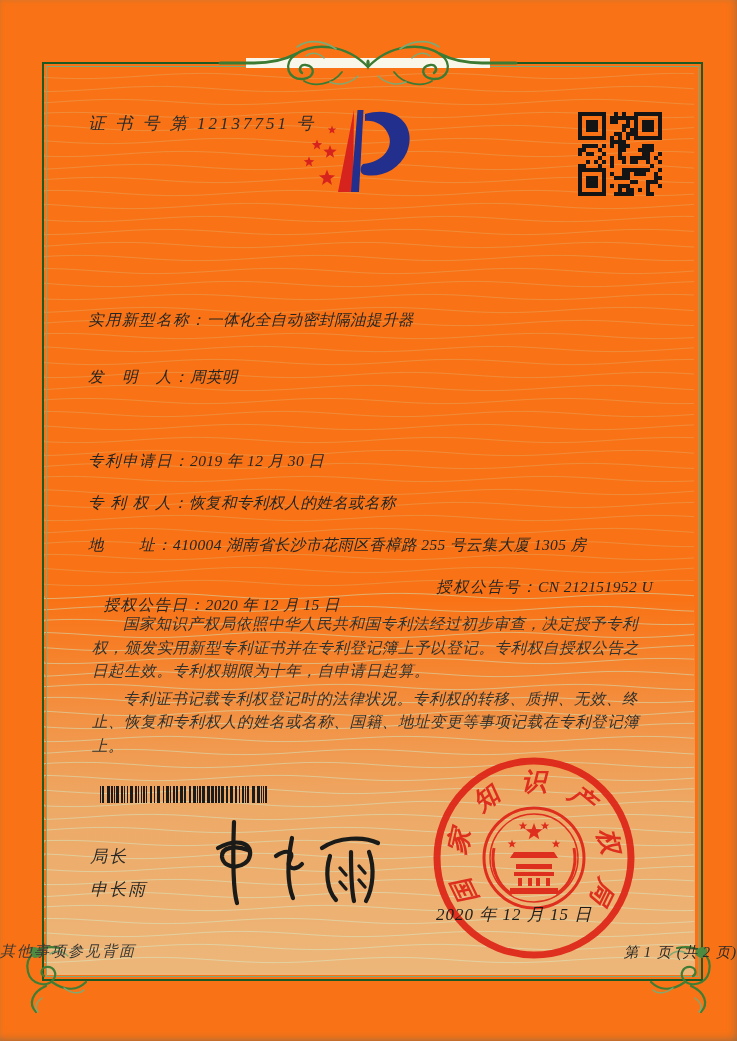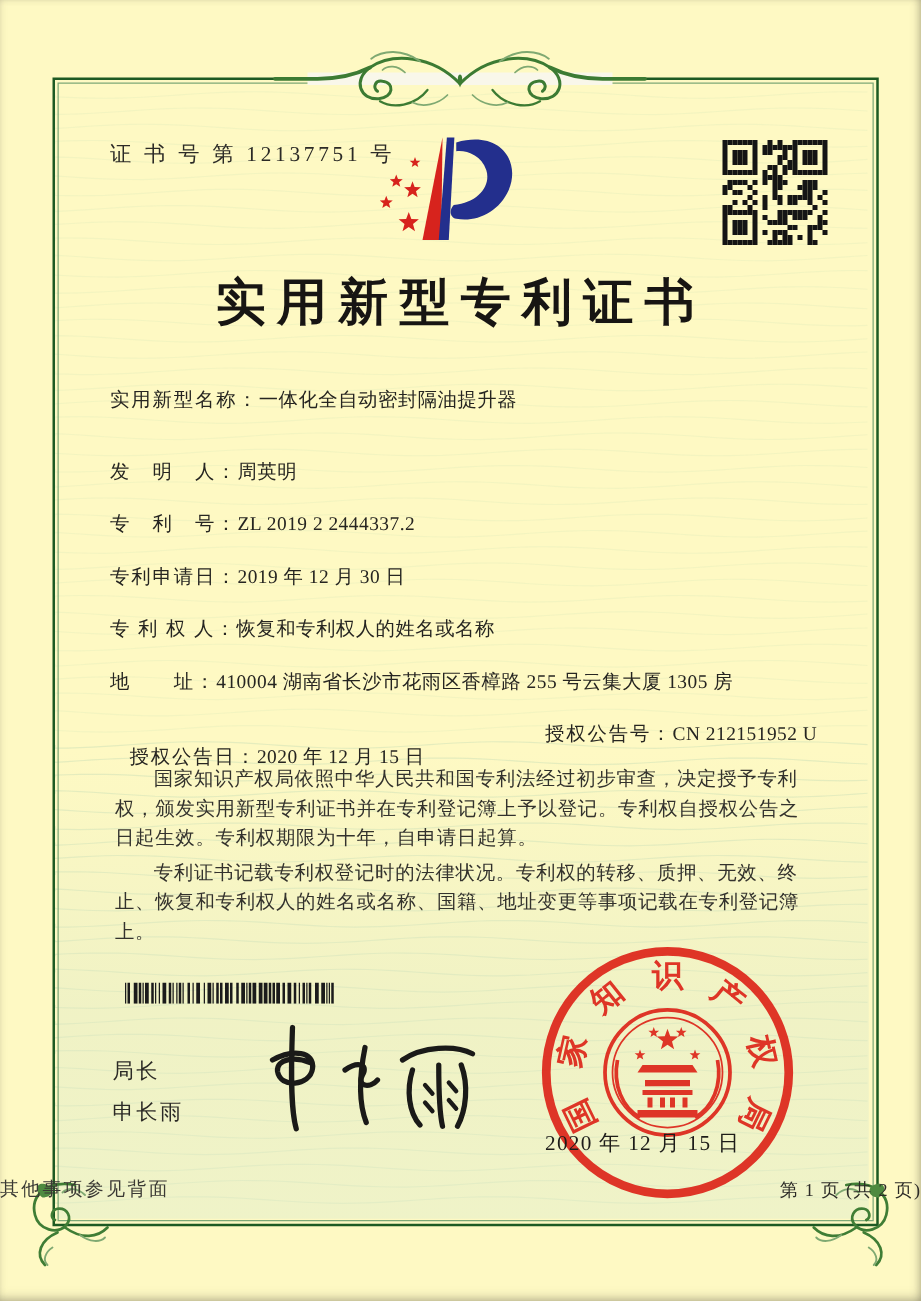--- a/index.html
+++ b/index.html
@@ -1,19 +1,19 @@
 <!DOCTYPE html>
 <html><head>
 <meta charset="utf-8">
 <style>
   html,body{margin:0;padding:0;background:#eceade;}
   .page{position:relative;width:737px;height:1041px;margin:0 auto;overflow:hidden;
-        background:#fef9c3;
+        background:#f97316;
         box-shadow:inset -5px 0 8px -4px rgba(110,105,85,.5), inset 0 -6px 9px -5px rgba(110,105,85,.55), inset 2px 2px 5px -3px rgba(160,155,130,.3);
-        font-family:"Liberation Serif","DejaVu Serif",serif;color:#2b2a26;}
+        font-family:"Liberation Serif","DejaVu Serif",serif;color:#2b2a26;font-style:italic;}
   .abs{position:absolute;}
   
   .frame{position:absolute;left:42px;top:62px;width:657px;height:915px;border:2px solid #1d5a23;z-index:1;pointer-events:none;}
   .frame::after{content:"";position:absolute;left:2px;top:2px;right:2px;bottom:2px;border:1px solid #7ea877;}
   .tint{position:absolute;left:46px;top:600px;width:649px;height:375px;z-index:0;
         background:linear-gradient(180deg, rgba(223,234,199,0) 0%, rgba(223,234,199,.45) 55%, rgba(227,238,204,.55) 100%);}
   svg{display:block;}
   
   .certno{position:absolute;left:88px;top:112px;font-size:17px;letter-spacing:3px;z-index:3;}
   .title{position:absolute;left:0;top:214px;width:737px;text-align:center;font-size:40px;font-weight:700;letter-spacing:9px;color:#171513;z-index:3;}
@@ -372,25 +372,23 @@
       <rect x="25" y="81" width="4" height="4" fill="#141414"></rect>
       <rect x="37" y="81" width="4" height="4" fill="#141414"></rect>
       <rect x="41" y="81" width="4" height="4" fill="#141414"></rect>
       <rect x="45" y="81" width="4" height="4" fill="#141414"></rect>
       <rect x="49" y="81" width="4" height="4" fill="#141414"></rect>
       <rect x="53" y="81" width="4" height="4" fill="#141414"></rect>
       <rect x="69" y="81" width="4" height="4" fill="#141414"></rect>
       <rect x="73" y="81" width="4" height="4" fill="#141414"></rect>
     </svg>
 
-  <div class="title">实用新型专利证书</div>
 
   <div class="row" style="top:310px;"><span class="lbl">实用新型名称：</span><span class="val">一体化全自动密封隔油提升器</span></div>
   <div class="row" style="top:367px;"><span class="lbl">发　明　人：</span><span class="val">周英明</span></div>
-  <div class="row" style="top:409px;"><span class="lbl">专　利　号：</span><span class="val">ZL 2019 2 2444337.2</span></div>
   <div class="row" style="top:451px;"><span class="lbl">专利申请日：</span><span class="val">2019 年 12 月 30 日</span></div>
   <div class="row" style="top:493px;"><span class="lbl">专 利 权 人：</span><span class="val">恢复和专利权人的姓名或名称</span></div>
   <div class="row" style="top:535px;"><span class="lbl">地　　址：</span><span class="val">410004 湖南省长沙市花雨区香樟路 255 号云集大厦 1305 房</span></div>
   <div class="row" style="top:577px;">
     <span class="lbl">授权公告日：</span><span class="val">2020 年 12 月 15 日</span>
     <span class="row2"><span class="lbl">授权公告号：</span><span class="val">CN 212151952 U</span></span>
   </div>
 
   <div class="bodytext">
     <p>国家知识产权局依照中华人民共和国专利法经过初步审查，决定授予专利权，颁发实用新型专利证书并在专利登记簿上予以登记。专利权自授权公告之日起生效。专利权期限为十年，自申请日起算。</p>

